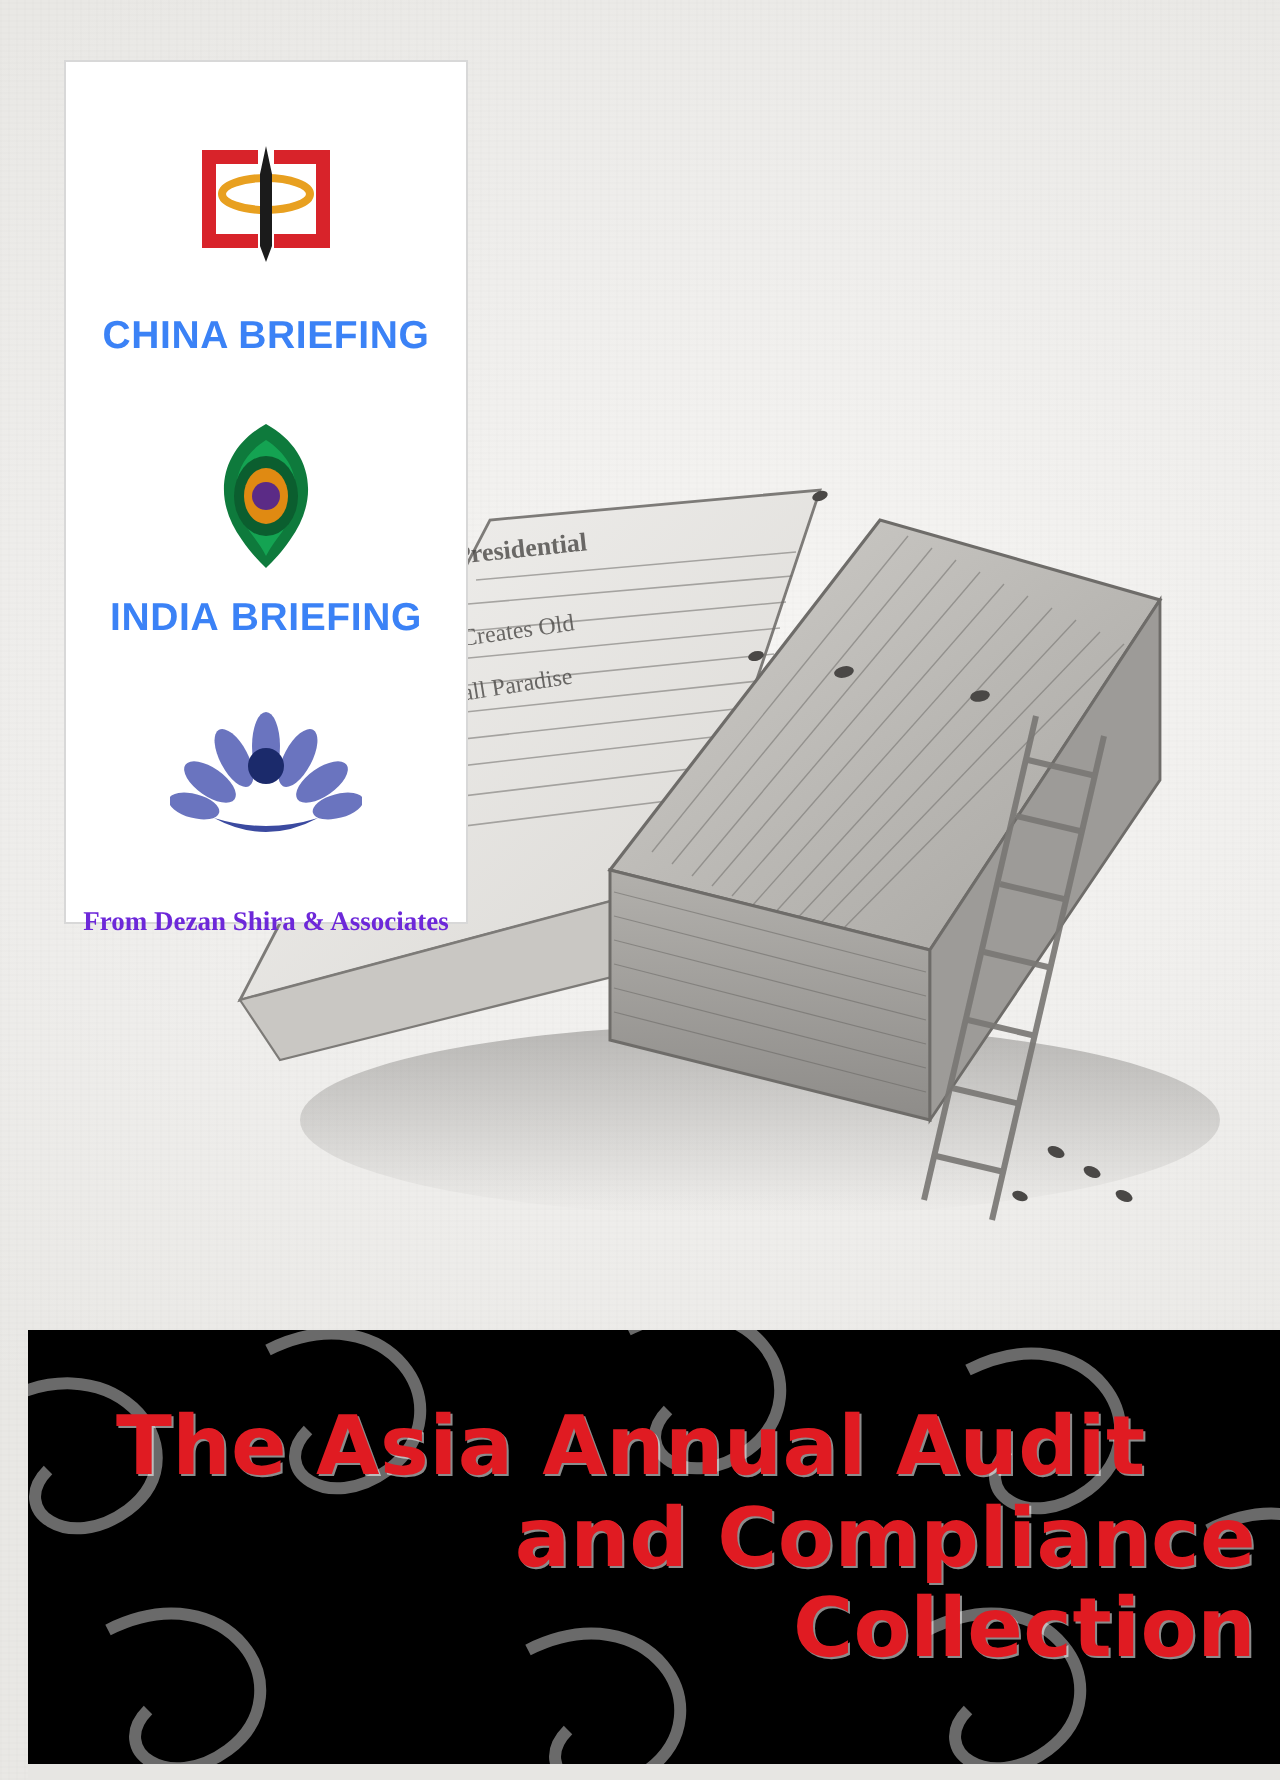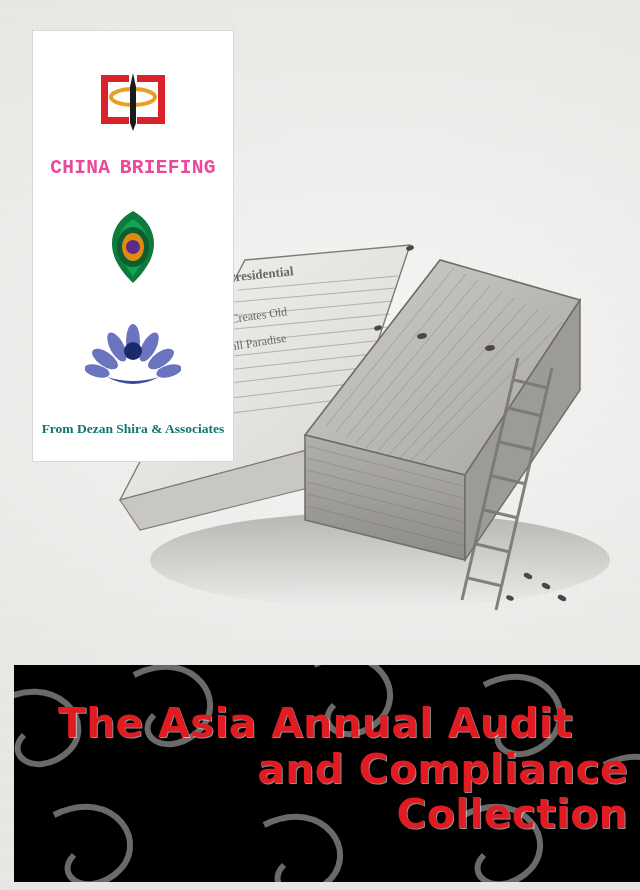--- a/index.html
+++ b/index.html
@@ -68,35 +68,35 @@
   .brand-block {
     display: flex;
     flex-direction: column;
     align-items: center;
     width: 100%;
   }
   .brand-block + .brand-block { margin-top: 26px; }
   .brand-mark { height: 84px; display:flex; align-items:center; justify-content:center; }
   .brand-name {
     margin-top: 8px;
-    font-family: Liberation Mono, monospace;
+    font-family: Liberation Sans, sans-serif;
     font-weight: bold;
     font-size: 19.5px;
     letter-spacing: .3px;
-    color: #ec4899;
+    color: #3b82f6;
     white-space: nowrap;
   }
   .brand-name .cap { font-size: 19.5px; }
   .brand-name .small { font-size: 15.5px; }
   .brand-foot {
     margin-top: 22px;
     font-family: "Liberation Serif", serif;
     font-weight: bold;
     font-size: 13.5px;
-    color: #0f766e;
+    color: #6d28d9;
     white-space: nowrap;
   }
 
   
   .banner {
     position: absolute;
     left: 14px;
     bottom: 0;
     width: 640px;
     height: 225px;
@@ -260,20 +260,23 @@
     <div class="brand-block">
       <div class="brand-mark">
         <svg width="96" height="80" viewBox="0 0 96 80">
           <path d="M48 4 C70 16 76 40 60 62 C56 68 52 72 48 76 C44 72 40 68 36 62 C20 40 26 16 48 4 Z" fill="#0e7a3c"></path>
           <path d="M48 12 C64 22 68 40 56 58 C53 62 50 66 48 70 C46 66 43 62 40 58 C28 40 32 22 48 12 Z" fill="#14a352"></path>
           <ellipse cx="48" cy="40" rx="16" ry="20" fill="#0b5e2f"></ellipse>
           <ellipse cx="48" cy="40" rx="11" ry="14" fill="#e08a12"></ellipse>
           <circle cx="48" cy="40" r="7" fill="#5b2b86"></circle>
         </svg>
       </div>
+      <div class="brand-name">
+        <span class="cap">INDIA</span><span>&nbsp;</span><span class="cap">BRIEFING</span>
+      </div>
     </div>
 
     <div class="brand-block">
       <div class="brand-mark">
         <svg width="96" height="80" viewBox="0 0 96 80">
           <g fill="#6a74bf">
             <ellipse cx="48" cy="24" rx="7" ry="17"></ellipse>
             <ellipse cx="32" cy="30" rx="7" ry="16" transform="rotate(-28 32 30)"></ellipse>
             <ellipse cx="64" cy="30" rx="7" ry="16" transform="rotate(28 64 30)"></ellipse>
             <ellipse cx="20" cy="42" rx="7" ry="15" transform="rotate(-55 20 42)"></ellipse>

